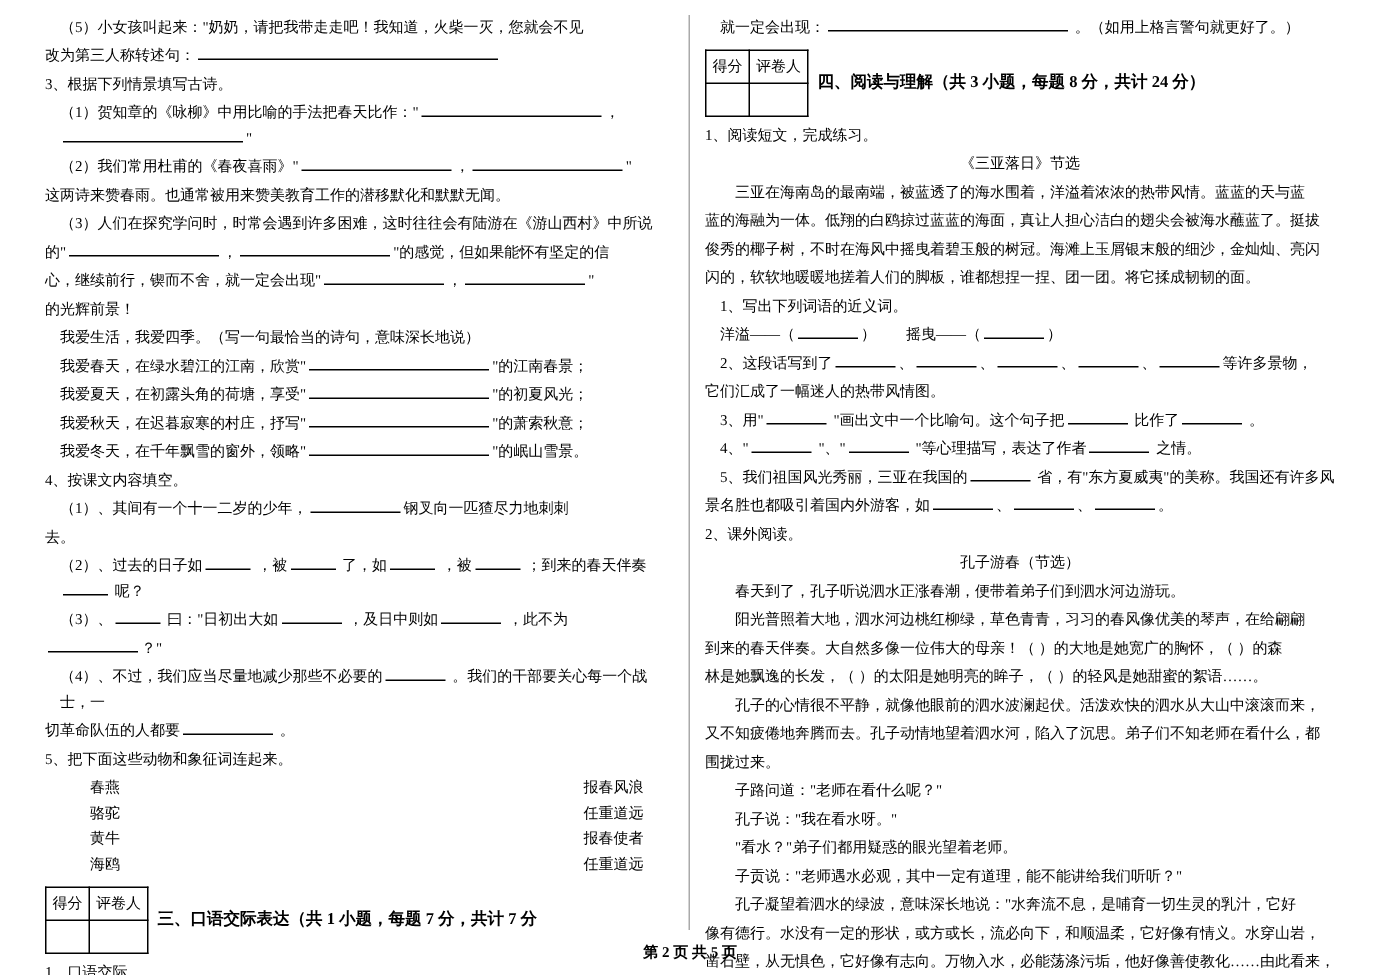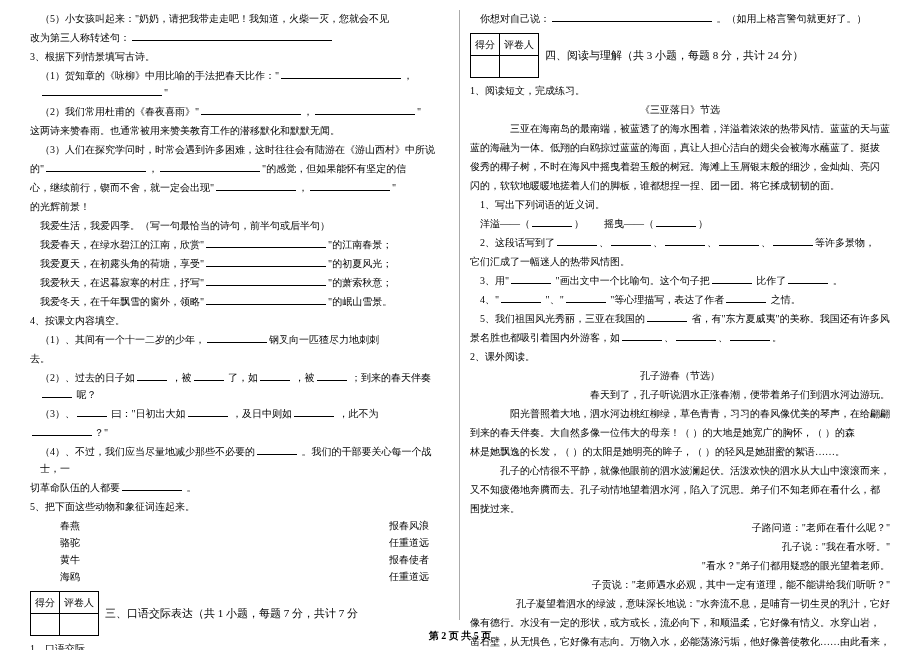--- a/index.html
+++ b/index.html
@@ -28,21 +28,21 @@
     box-sizing: border-box;
   }
   .col-left {
     border-right: 1px solid #aaa;
   }
   .line {
     margin: 0 0 2px 0;
     word-break: break-all;
   }
   .indent1 { padding-left: 1em; }
-  .indent2 { padding-left: 2em; text-align: right; }
+  .indent2 { padding-left: 2em; }
   .blank {
     display: inline-block;
     border-bottom: 1px solid #000;
     height: 10px;
     vertical-align: baseline;
     margin: 0 2px;
   }
   .blank.w30 { width: 30px; }
   .blank.w40 { width: 40px; }
   .blank.w60 { width: 60px; }
@@ -60,21 +60,21 @@
   }
   .score-table {
     border-collapse: collapse;
   }
   .score-table td {
     border: 1px solid #000;
     padding: 2px 4px;
     font-size: 10px;
   }
   .section-title {
-    font-weight: normal;
+    font-weight: bold;
     font-size: 11px;
   }
   .match-row {
     display: flex;
     justify-content: space-between;
     padding: 0 2em 0 3em;
   }
   .center-title {
     text-align: center;
     margin: 2px 0;
@@ -109,21 +109,21 @@
     <p class="line">这两诗来赞春雨。也通常被用来赞美教育工作的潜移默化和默默无闻。</p>
     <p class="line indent1">（3）人们在探究学问时，时常会遇到许多困难，这时往往会有陆游在《游山西村》中所说</p>
     <p class="line">
       <span>的"</span><span class="blank w100"></span>，<span class="blank w100"></span><span>"的感觉，但如果能怀有坚定的信</span>
     </p>
     <p class="line">
       <span>心，继续前行，锲而不舍，就一定会出现"</span><span class="blank w80"></span>，<span class="blank w80"></span><span>"</span>
     </p>
     <p class="line">的光辉前景！</p>
 
-    <p class="line indent1">我爱生活，我爱四季。（写一句最恰当的诗句，前半句或后半句）</p>
+    <p class="line indent1">我爱生活，我爱四季。（写一句最恰当的诗句，意味深长地说）</p>
     <p class="line indent1">
       <span>我爱春天，在绿水碧江的江南，欣赏"</span><span class="blank w120"></span><span>"的江南春景；</span>
     </p>
     <p class="line indent1">
       <span>我爱夏天，在初露头角的荷塘，享受"</span><span class="blank w120"></span><span>"的初夏风光；</span>
     </p>
     <p class="line indent1">
       <span>我爱秋天，在迟暮寂寒的村庄，抒写"</span><span class="blank w120"></span><span>"的萧索秋意；</span>
     </p>
     <p class="line indent1">
@@ -192,21 +192,21 @@
         </table>
       <span class="section-title">三、口语交际表达（共 1 小题，每题 7 分，共计 7 分</span>
     </div>
 
     <p class="line">1、口语交际。</p>
 
   </div>
 
   <div class="column">
     <p class="line indent1">
-      <span>你想对自己说：</span><span class="blank w160"></span>
+      <span>就一定会出现：</span><span class="blank w160"></span>
       <span>。（如用上格言警句就更好了。）</span>
     </p>
 
     <div class="score-box">
       <table class="score-table">
         <tbody>
             <tr>
               <td>得分</td>
               <td>评卷人</td>
             </tr>

